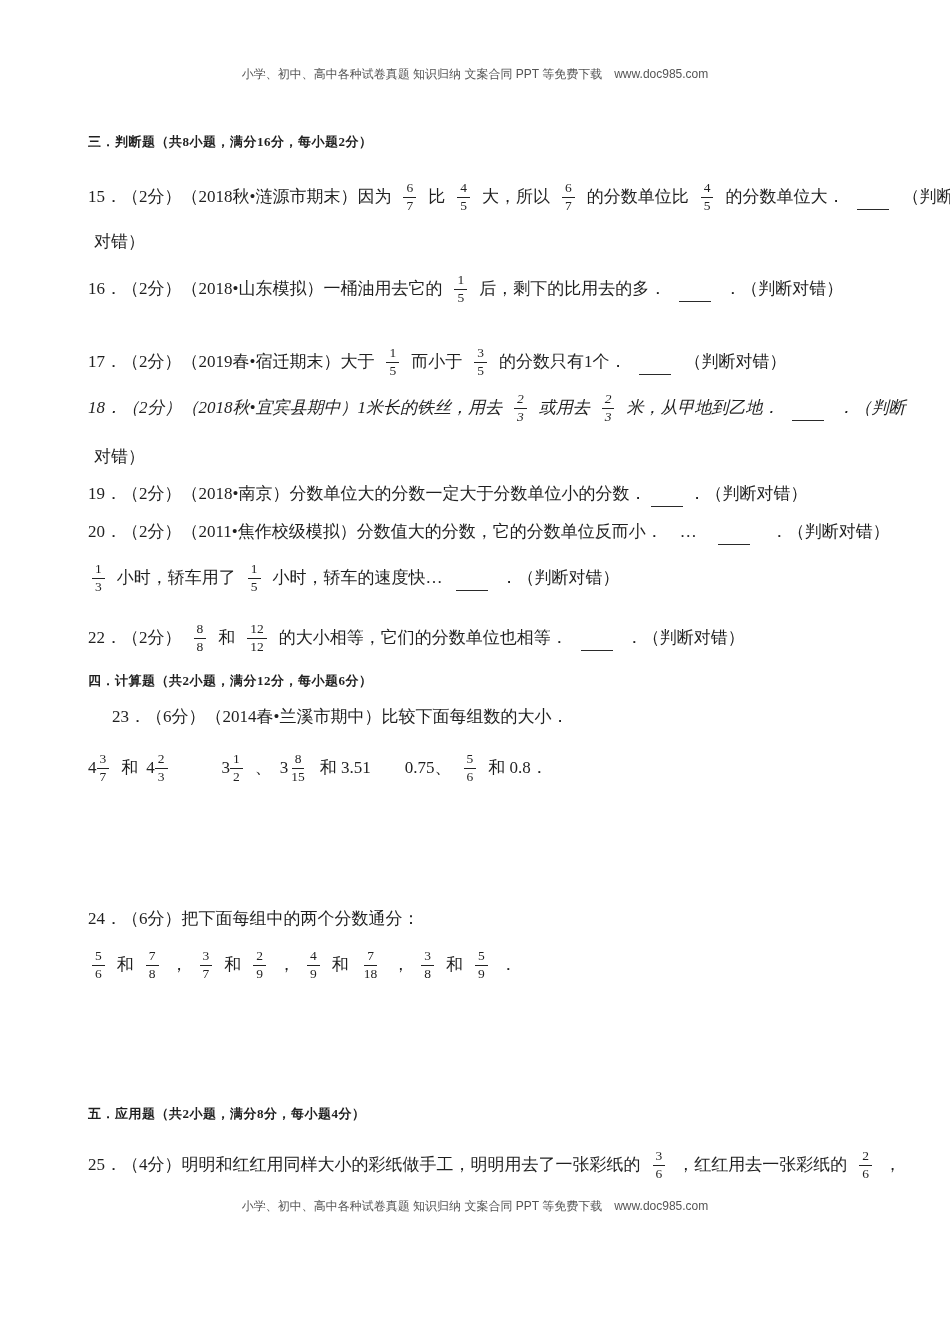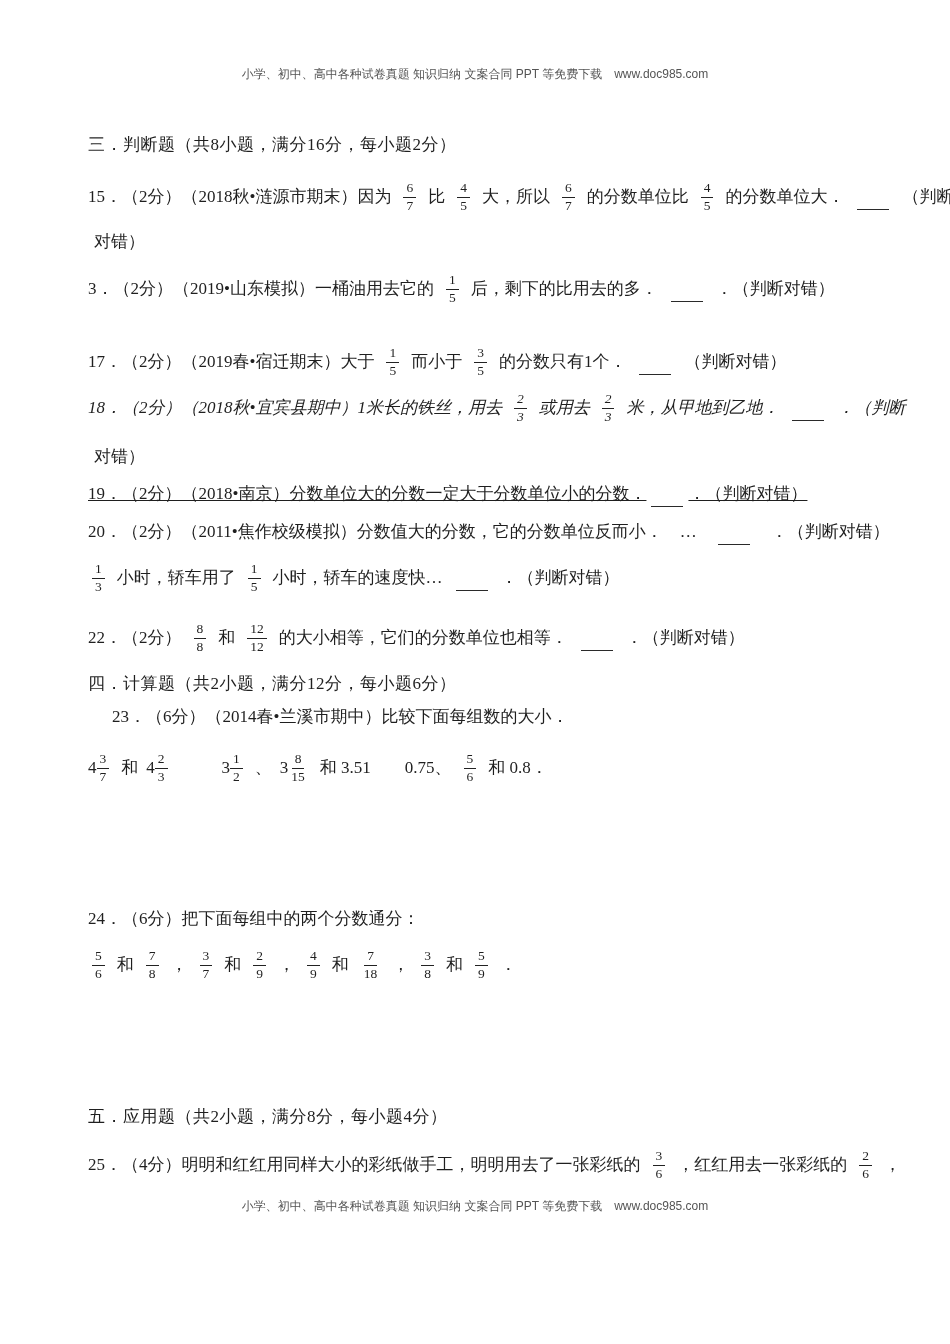--- a/index.html
+++ b/index.html
@@ -21,22 +21,22 @@
   .banner.top{top:66px;}
   .banner.bottom{top:1198px;}
   .line{
     position:absolute;left:88px;
     display:flex;align-items:center;
     white-space:nowrap;
     font-size:17px;line-height:1.3;
   }
   .line.cont{left:94px;}
   .heading{
-    font-weight:normal;
-    font-size:17px;
+    font-weight:bold;
+    font-size:13px;
     letter-spacing:0.5px;
   }
   .fracline{height:56px;gap:8px;}
   .frac{
     display:inline-flex;flex-direction:column;align-items:center;
     font-size:13.5px;line-height:1.25;
     margin:0 4px;
   }
   .frac .num{border-bottom:1.2px solid #222;padding:0 3px;}
   .frac .den{padding:0 3px;}
@@ -82,21 +82,21 @@
       </span>
       <span>的分数单位大．</span>
       <span class="blank"></span>
       <span>（判断</span>
     </div>
   <div class="line cont" style="top:231px;">
       <span>对错）</span>
     </div>
 
   <div class="line fracline" style="top:261px;">
-      <span>3．（2分）（2019•山东模拟）一桶油用去它的</span>
+      <span>16．（2分）（2018•山东模拟）一桶油用去它的</span>
       <span class="frac">
         <span class="num">1</span>
         <span class="den">5</span>
       </span>
       <span>后，剩下的比用去的多．</span>
       <span class="blank"></span>
       <span>．（判断对错）</span>
     </div>
 
   <div class="line fracline" style="top:334px;text-align:right;">
@@ -127,21 +127,21 @@
         <span class="den">3</span>
       </span>
       <span>米，从甲地到乙地．</span>
       <span class="blank"></span>
       <span>．（判断</span>
     </div>
   <div class="line cont" style="top:446px;">
       <span>对错）</span>
     </div>
 
-  <div class="line" style="top:483px;text-decoration:underline;">
+  <div class="line" style="top:483px;">
       <span>19．（2分）（2018•南京）分数单位大的分数一定大于分数单位小的分数．</span>
       <span class="blank"></span>
       <span>．（判断对错）</span>
     </div>
 
   <div class="line" style="top:521px;gap:16px;">
       <span>20．（2分）（2011•焦作校级模拟）分数值大的分数，它的分数单位反而小．　…</span>
       <span class="blank"></span>
       <span>．（判断对错）</span>
     </div>

